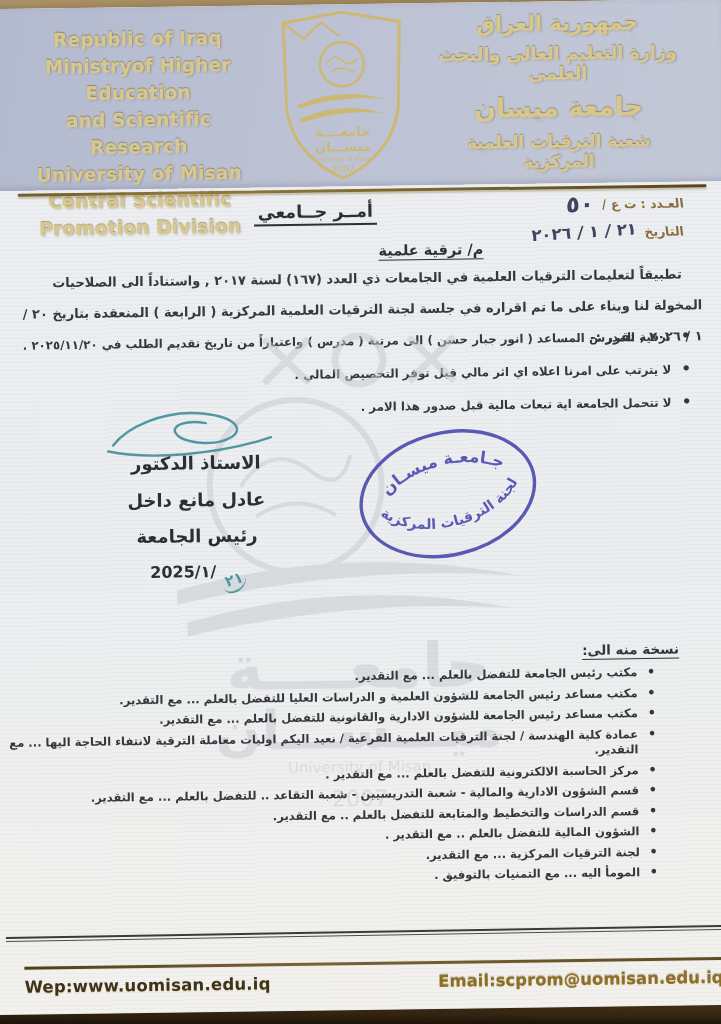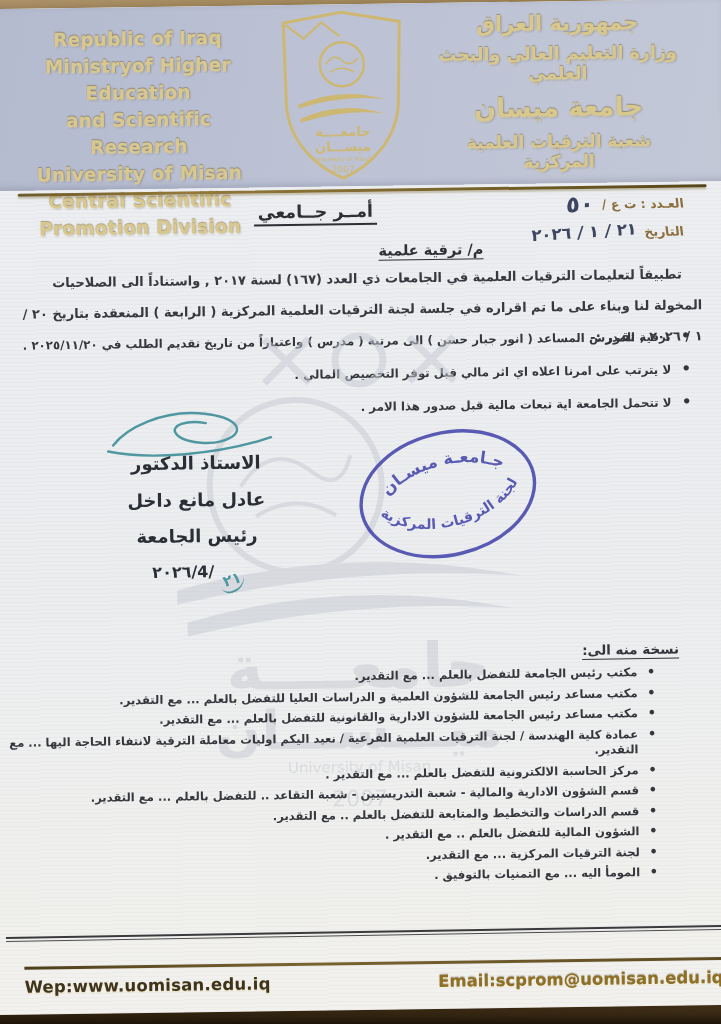--- a/index.html
+++ b/index.html
@@ -217,21 +217,21 @@
       <path d="M10 44 C24 26, 60 10, 96 13 C130 16, 142 28, 129 37 C113 47, 80 43, 73 33 C67 25, 84 19, 103 23"></path>
       <path d="M5 50 C45 59, 115 55, 168 38"></path>
     </g>
   </svg>
 
   <div class="sig-block">
     <div class="line">الاستاذ الدكتور</div>
     <div class="line">عادل مانع داخل</div>
     <div class="line">رئيس الجامعة</div>
     <div class="sig-date">
-      <span>٢٠٢٦/4/</span>
+      <span>2025/١/</span>
       <span class="sig-day">٢١</span>
     </div>
   </div>
 
   <svg class="stamp" width="188" height="142" viewBox="0 0 188 142">
     <ellipse cx="94" cy="71" rx="88" ry="61" fill="none" stroke="#4646ad" stroke-width="3.4"></ellipse>
     <defs>
       <path id="arcTop" d="M 16 84 A 80 54 0 0 1 172 84" fill="none"></path>
       <path id="arcBot" d="M 14 60 A 82 56 0 0 0 174 60" fill="none"></path>
     </defs>

